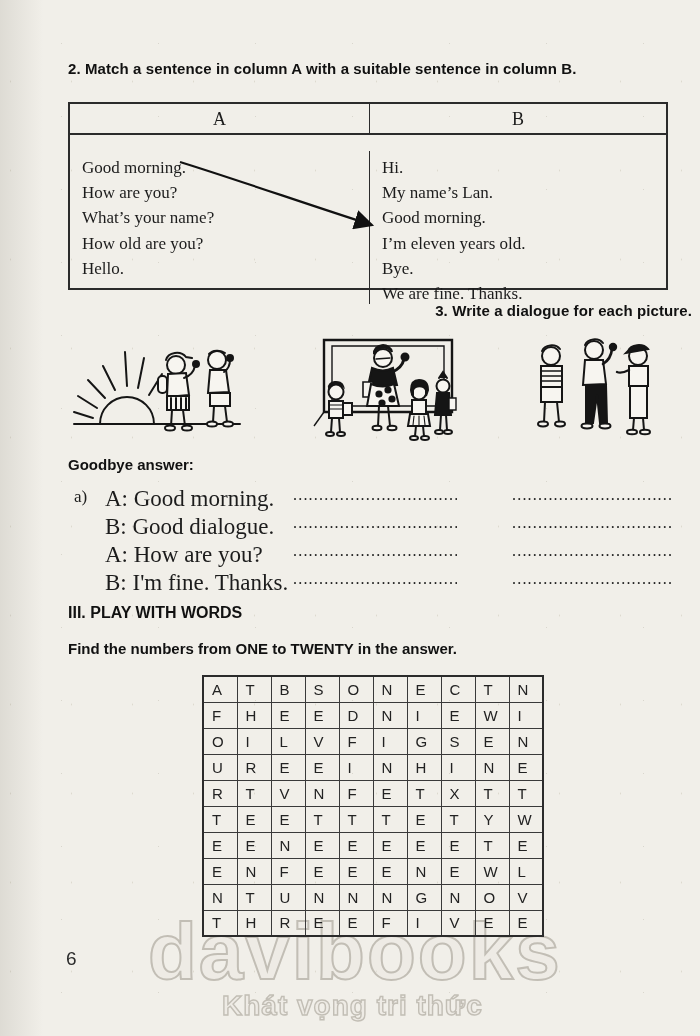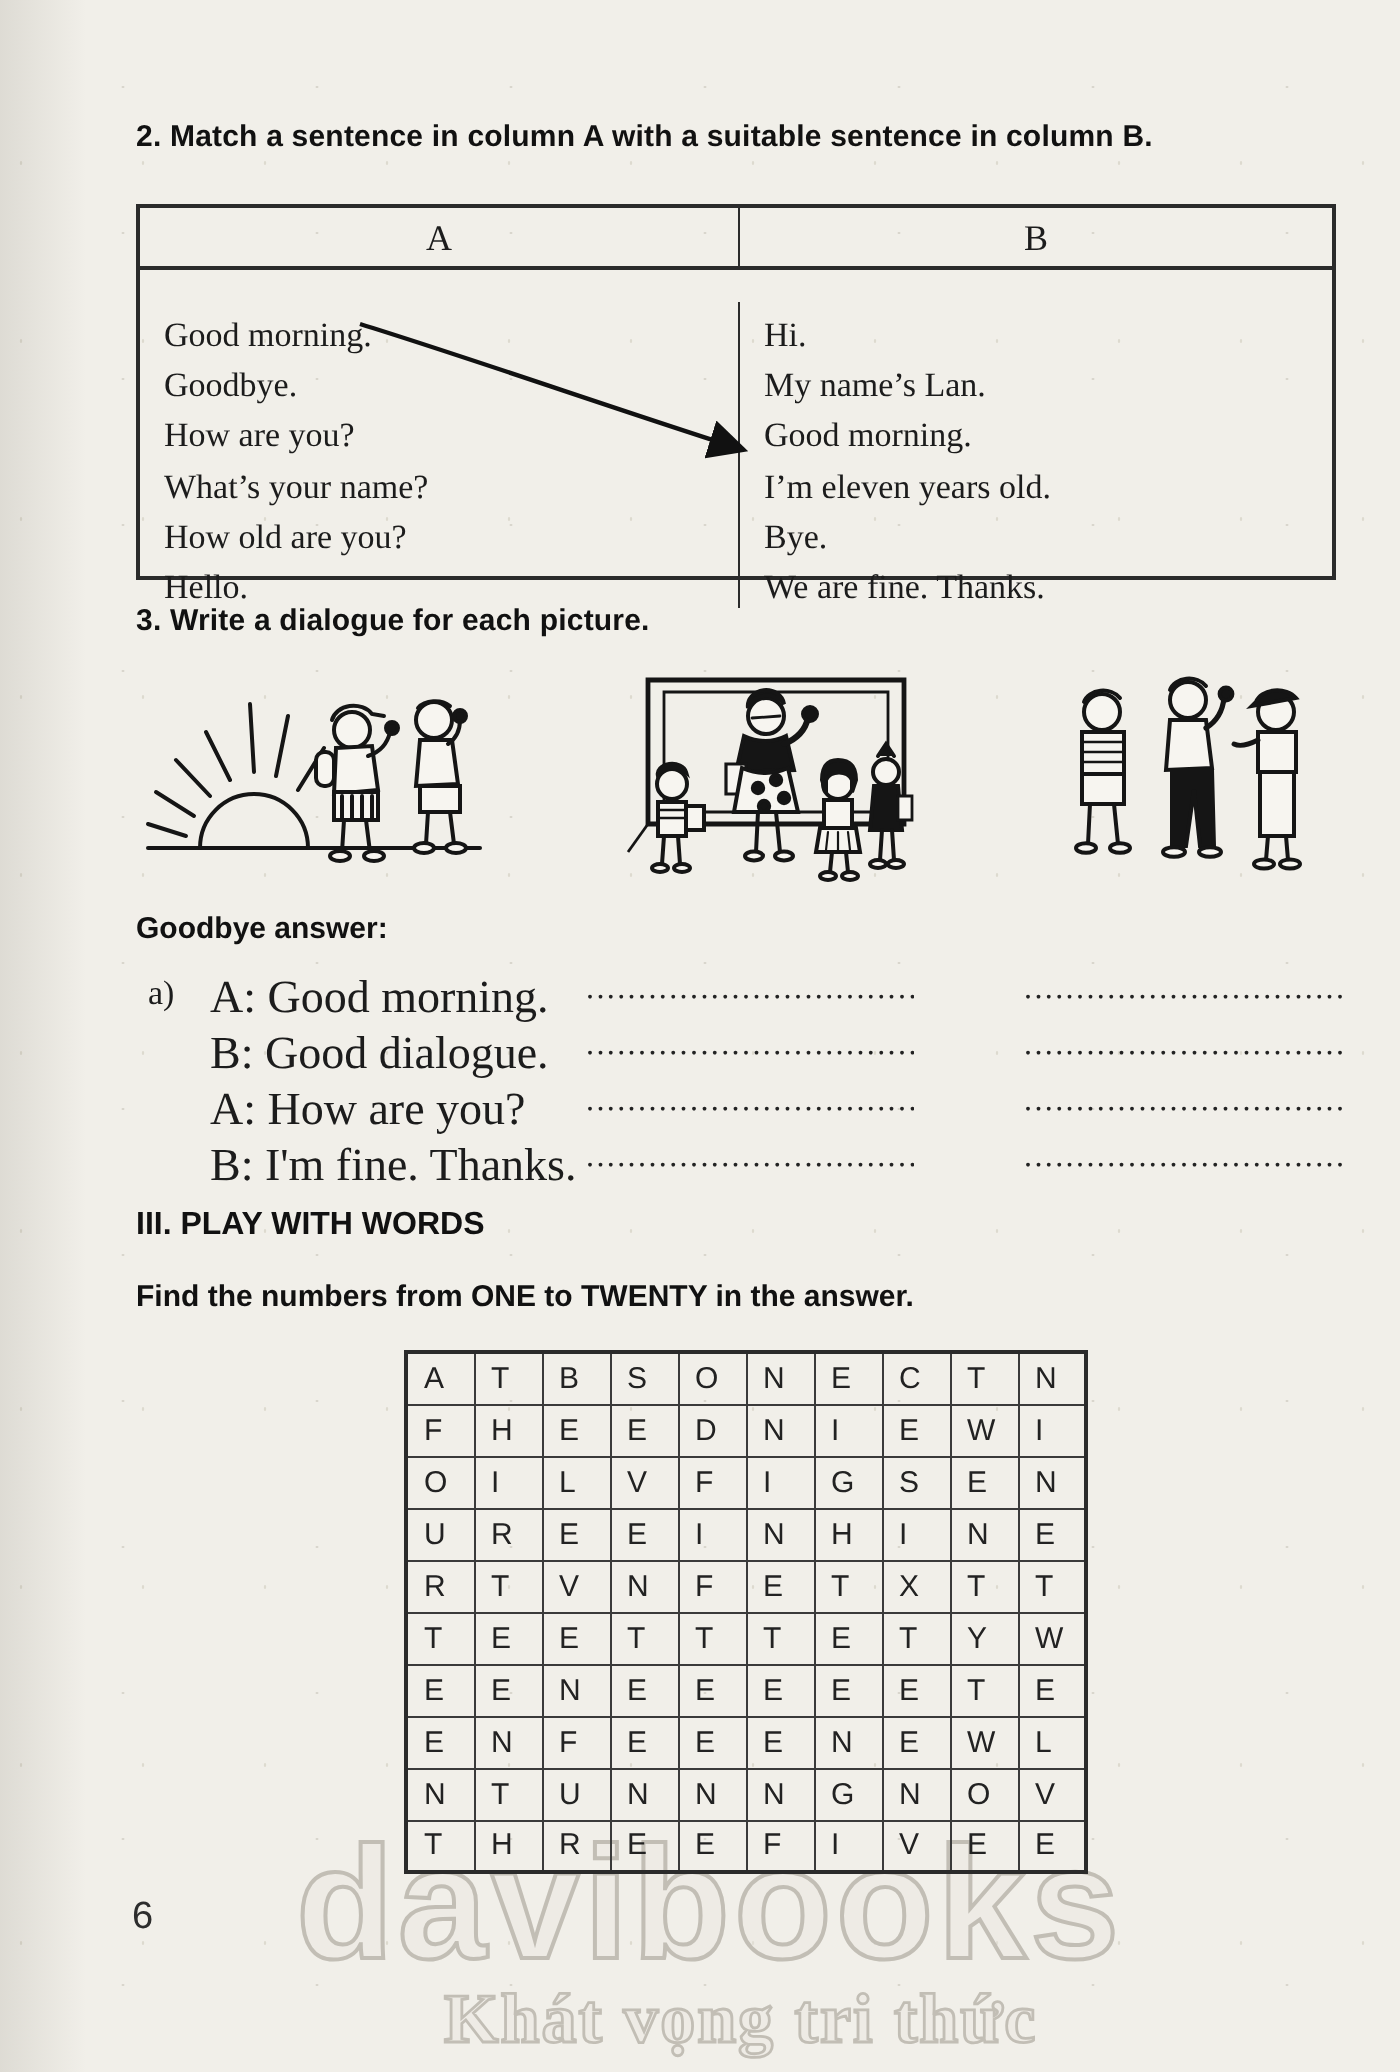--- a/index.html
+++ b/index.html
@@ -17,21 +17,21 @@
       #f1efe9;
     background-size:97px 73px, 61px 89px;
     background-position:13px 7px, 41px 37px;
   }
   .gutter {
     position:absolute; left:0; top:0; width:48px; height:1036px;
     background:linear-gradient(to right, rgba(90,85,70,0.13), rgba(90,85,70,0) 90%);
   }
   .sec-title { position:absolute; font-size:15px; font-weight:bold; letter-spacing:0.1px; color:#111; }
   #title-2 { left:68px; top:60px; width:608px; }
-  #title-3 { left:68px; top:302px; width:608px; }
+  #title-3 { left:84px; top:302px; width:608px;text-align:right; }
 
   
   .match-table {
     position:absolute; left:68px; top:102px; width:600px; height:188px;
     border:2px solid #2b2b2b; background:transparent;
     font-family:"Liberation Serif", serif;
   }
   .mt-header { display:flex; height:31px; border-bottom:2px solid #2b2b2b; }
   .mt-h-cell { width:302px; text-align:center; font-size:18px; line-height:30px; border-right:1.5px solid #2b2b2b; }
   .mt-h-cell:last-child { width:298px; border-right:none; }
@@ -77,23 +77,22 @@
   
   .page-number { position:absolute; left:66px; top:948px; font-size:19px; color:#2d2d2d; }
   .wm1 {
     position:absolute; left:148px; top:906px; z-index:1;
     font-size:80px; font-weight:bold; letter-spacing:2px;
     color:rgba(233,230,223,0.35);
     -webkit-text-stroke:2px #c2beb5;
   }
   .wm2 {
     position:absolute; left:222px; top:990px; z-index:1;
-    font-size:35px; font-weight:bold; letter-spacing:1px;
+    font-size:28px; font-weight:bold; letter-spacing:1px;
     color:rgba(233,230,223,0.35);
-    font-family:Liberation Serif, serif;
     -webkit-text-stroke:1.4px #c2beb5;
   }
 </style>
 </head>
 <body>
 
 <div class="page">
   <div class="gutter"></div>
 
   <div class="wm1">davibooks</div>
@@ -102,21 +101,20 @@
   <h2 class="sec-title" id="title-2">2. Match a sentence in column A with a suitable sentence in column B.</h2>
 
   <div class="match-table">
     <div class="mt-header">
       <div class="mt-h-cell">A</div>
       <div class="mt-h-cell">B</div>
     </div>
     <div class="mt-body">
       <div class="mt-col">
           <div class="mt-line">Good morning.</div>
-          <div class="mt-line">Goodbye.</div>
           <div class="mt-line">How are you?</div>
           <div class="mt-line">What’s your name?</div>
           <div class="mt-line">How old are you?</div>
           <div class="mt-line">Hello.</div>
         </div>
       <div class="mt-col">
           <div class="mt-line">Hi.</div>
           <div class="mt-line">My name’s Lan.</div>
           <div class="mt-line">Good morning.</div>
           <div class="mt-line">I’m eleven years old.</div>

